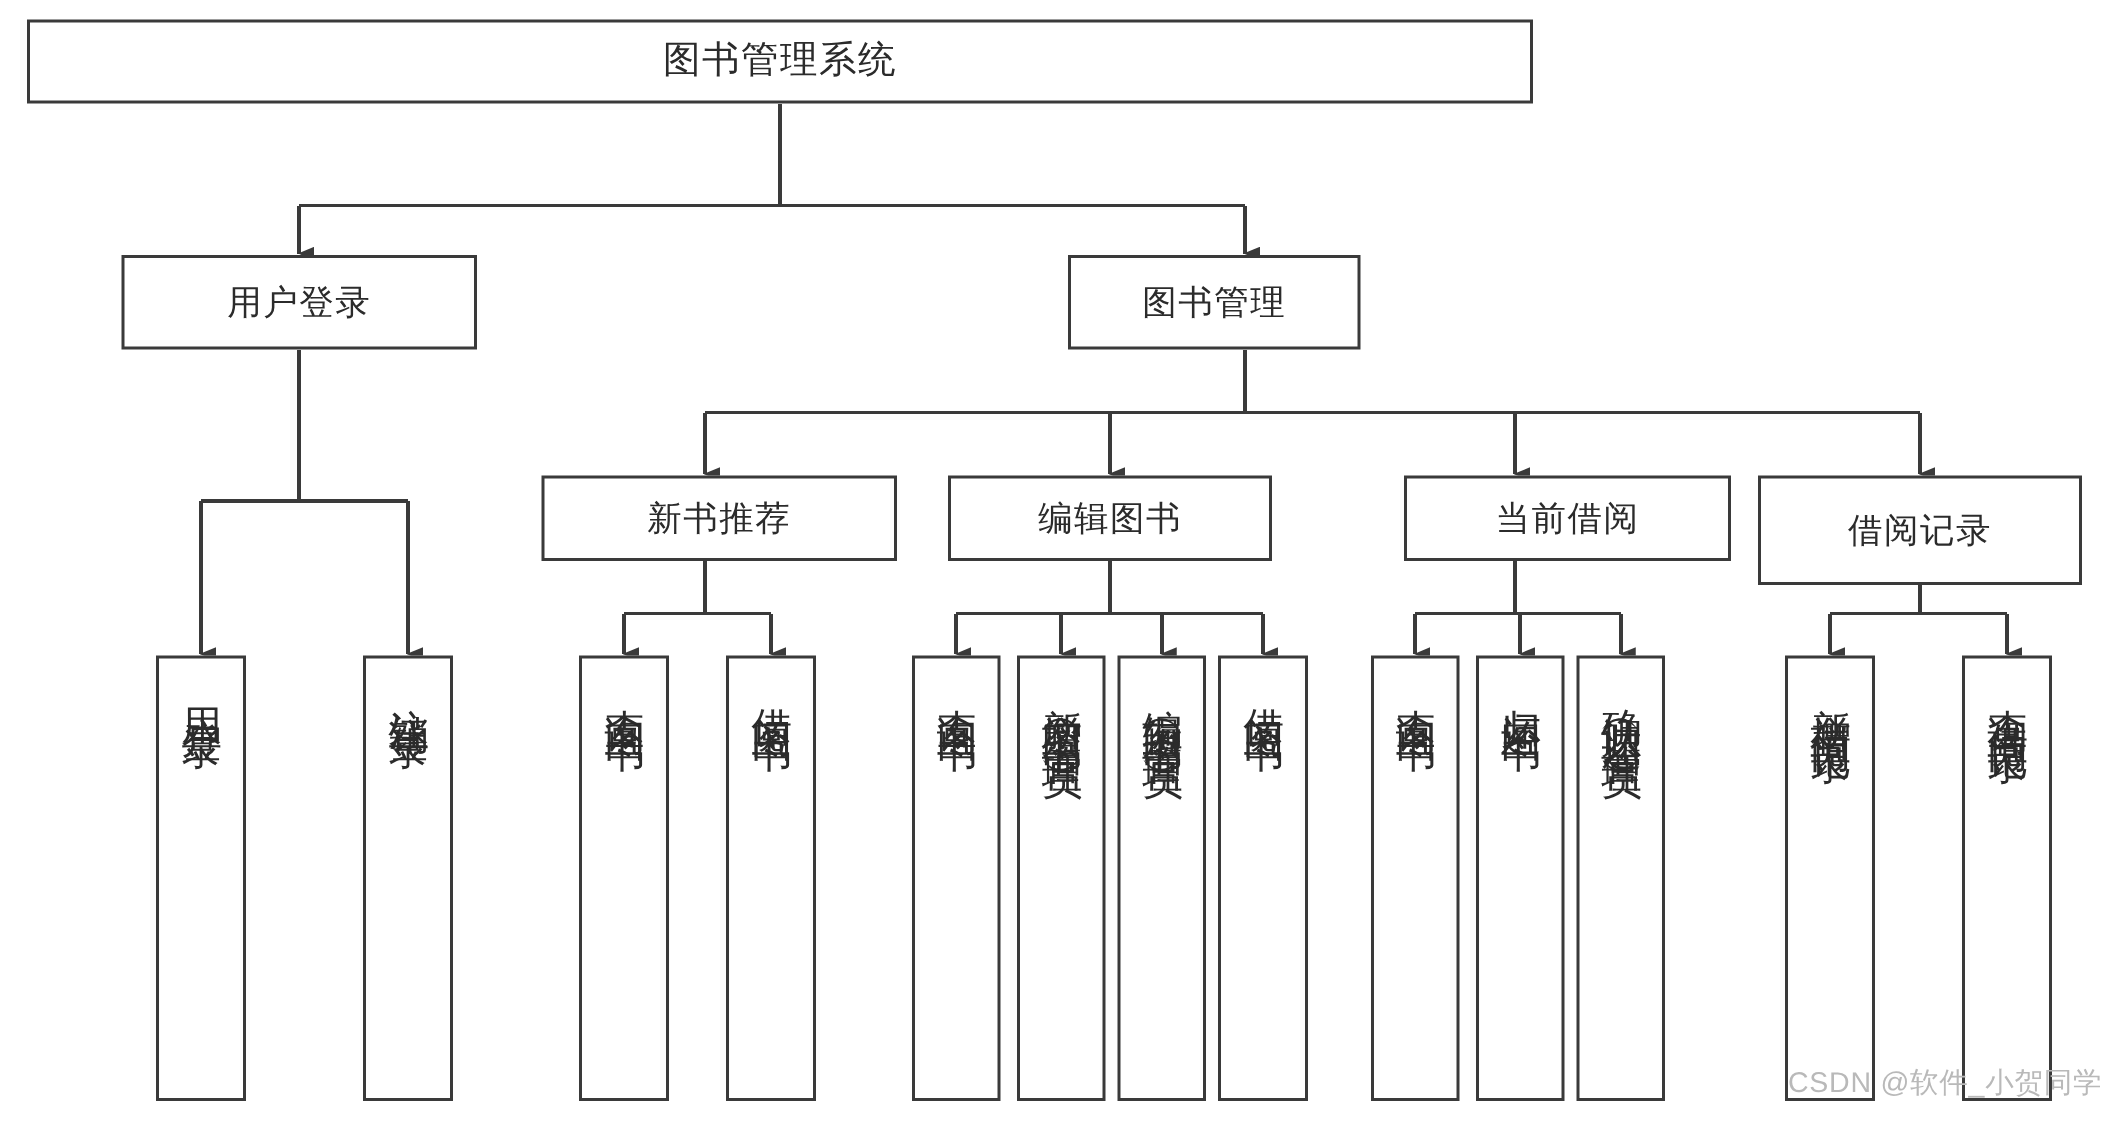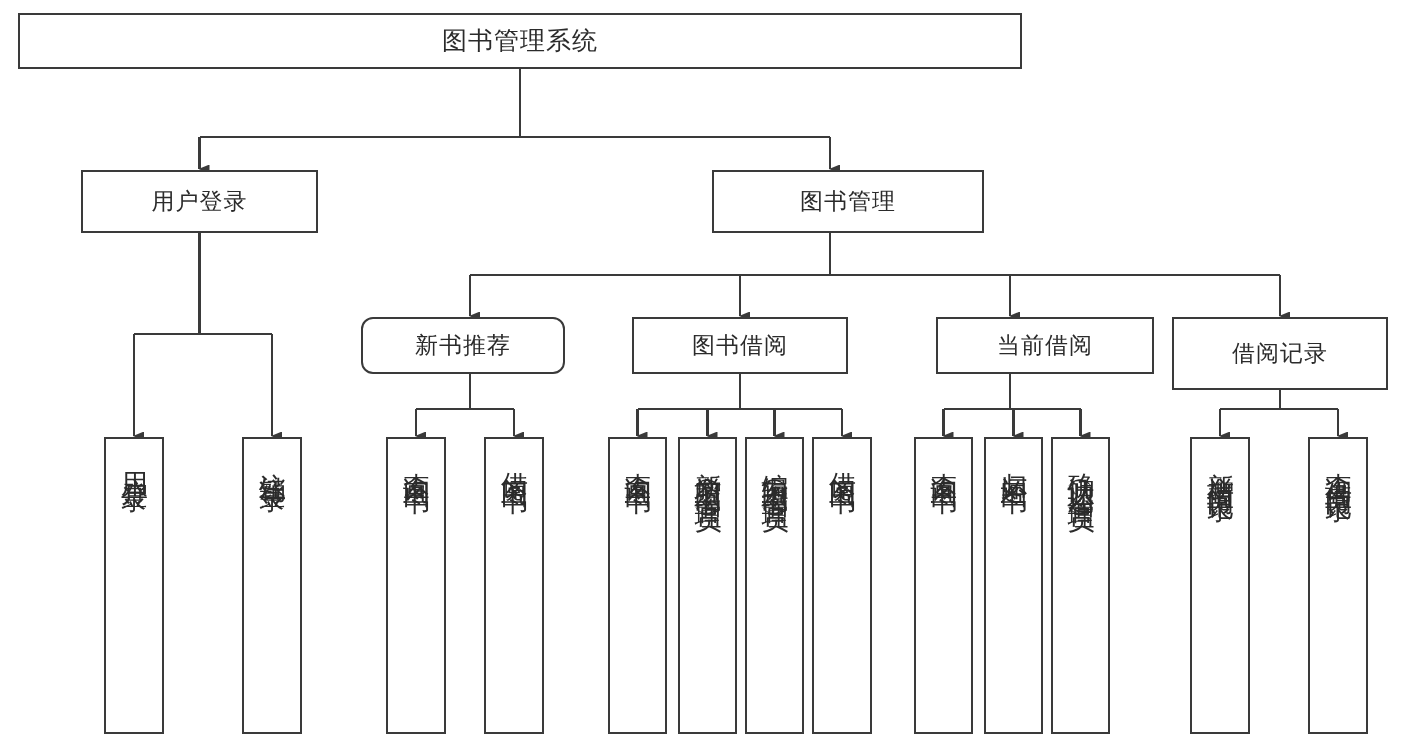--- a/index.html
+++ b/index.html
@@ -96,28 +96,28 @@
         <line x1="1338" y1="409" x2="1338" y2="436" stroke="#3a3a3a" stroke-width="2.6" shape-rendering="crispEdges" marker-end="url(#arrowhead)"></line>
       </g>
   </svg>
   <div id="node-layer">
       <div class="node horizontal root" style="left: 18px; top: 13px; width: 1004px; height: 56px;">
         <span class="node-label">图书管理系统</span>
       </div>
       <div class="node horizontal" style="left: 81px; top: 170px; width: 237px; height: 63px;">
         <span class="node-label">用户登录</span>
       </div>
-      <div class="node horizontal" style="left: 712px; top: 170px; width: 272px; height: 63px;">
+      <div class="node horizontal" style="left: 712px; top: 170px; width: 195px; height: 63px;">
         <span class="node-label">图书管理</span>
       </div>
-      <div class="node horizontal" style="left: 361px; top: 317px; width: 204px; height: 57px; border-radius: 12px;">
+      <div class="node horizontal" style="left: 361px; top: 317px; width: 237px; height: 57px;">
         <span class="node-label">新书推荐</span>
       </div>
       <div class="node horizontal" style="left: 632px; top: 317px; width: 216px; height: 57px;">
-        <span class="node-label">图书借阅</span>
+        <span class="node-label">编辑图书</span>
       </div>
       <div class="node horizontal" style="left: 936px; top: 317px; width: 218px; height: 57px;">
         <span class="node-label">当前借阅</span>
       </div>
       <div class="node horizontal" style="left: 1172px; top: 317px; width: 216px; height: 73px;">
         <span class="node-label">借阅记录</span>
       </div>
       <div class="node vertical" style="left: 104px; top: 437px; width: 60px; height: 297px;">
         <span class="node-label">用户登录</span>
       </div>
@@ -151,13 +151,14 @@
       <div class="node vertical" style="left: 1051px; top: 437px; width: 59px; height: 297px;">
         <span class="node-label">确认归还（管理员）</span>
       </div>
       <div class="node vertical" style="left: 1190px; top: 437px; width: 60px; height: 297px;">
         <span class="node-label">新增借阅记录</span>
       </div>
       <div class="node vertical" style="left: 1308px; top: 437px; width: 60px; height: 297px;">
         <span class="node-label">查询借阅记录</span>
       </div>
     </div>
+  <div class="watermark">CSDN @软件_小贺同学</div>
 </div>
 
 </body></html>

